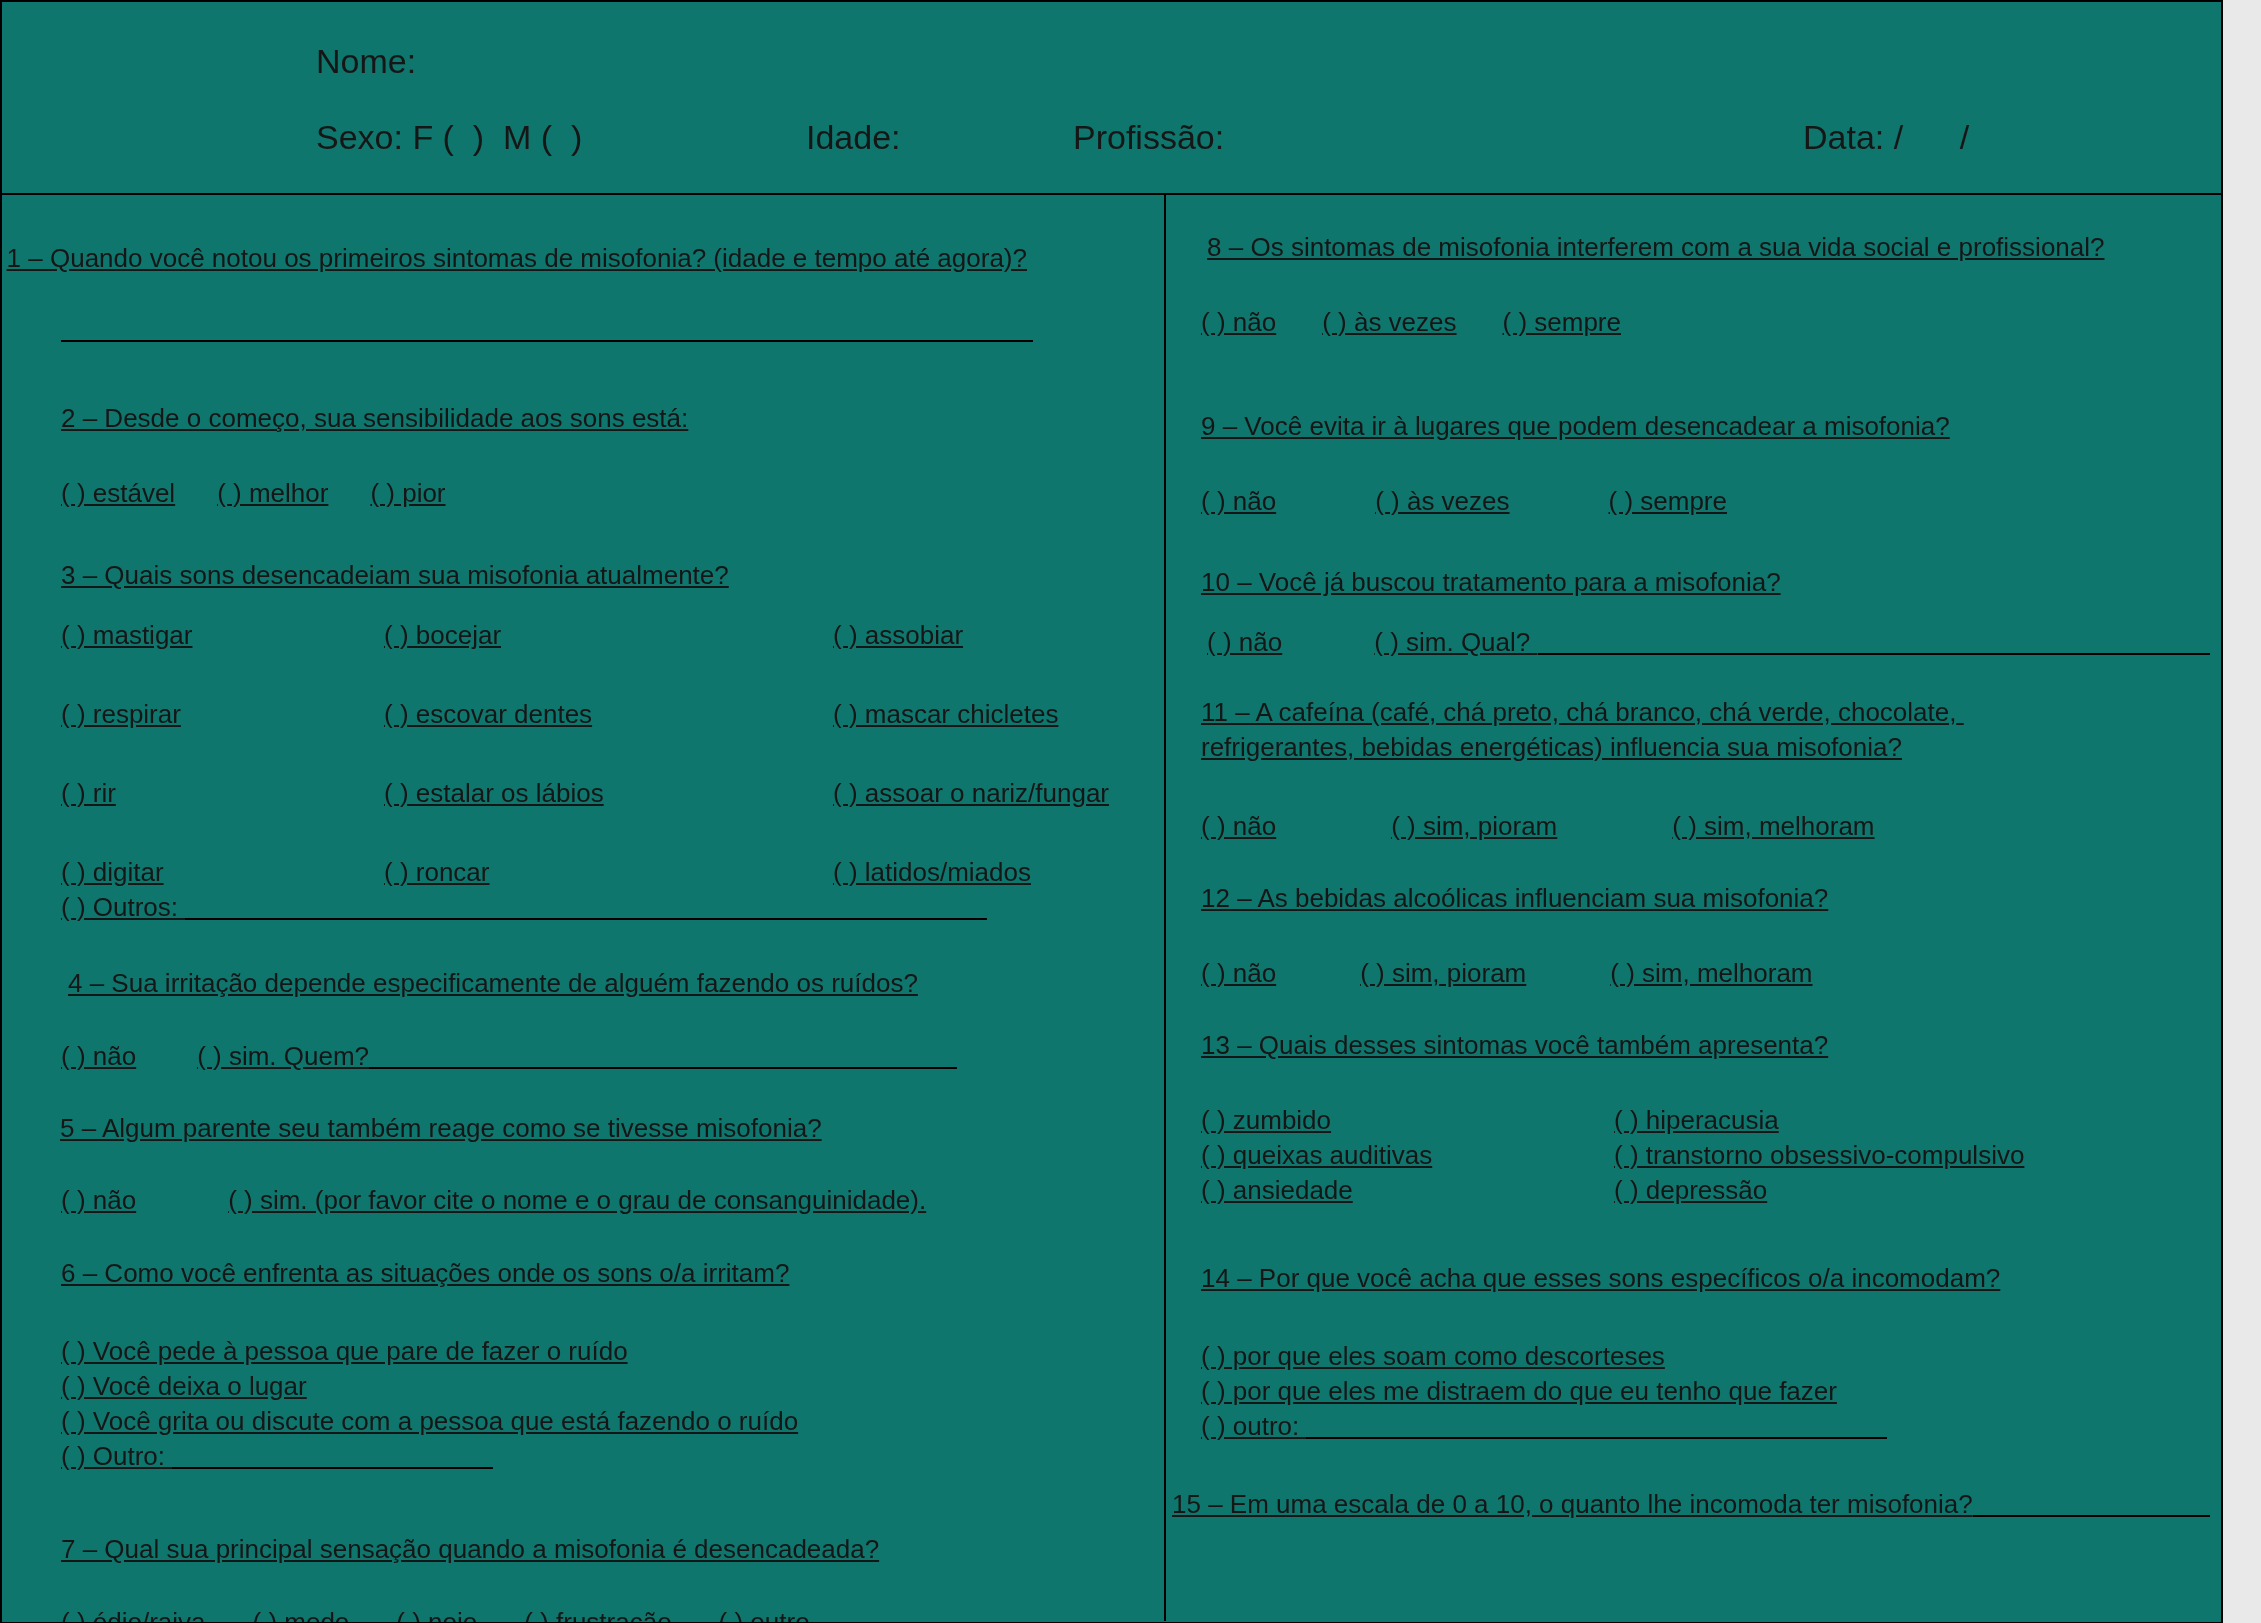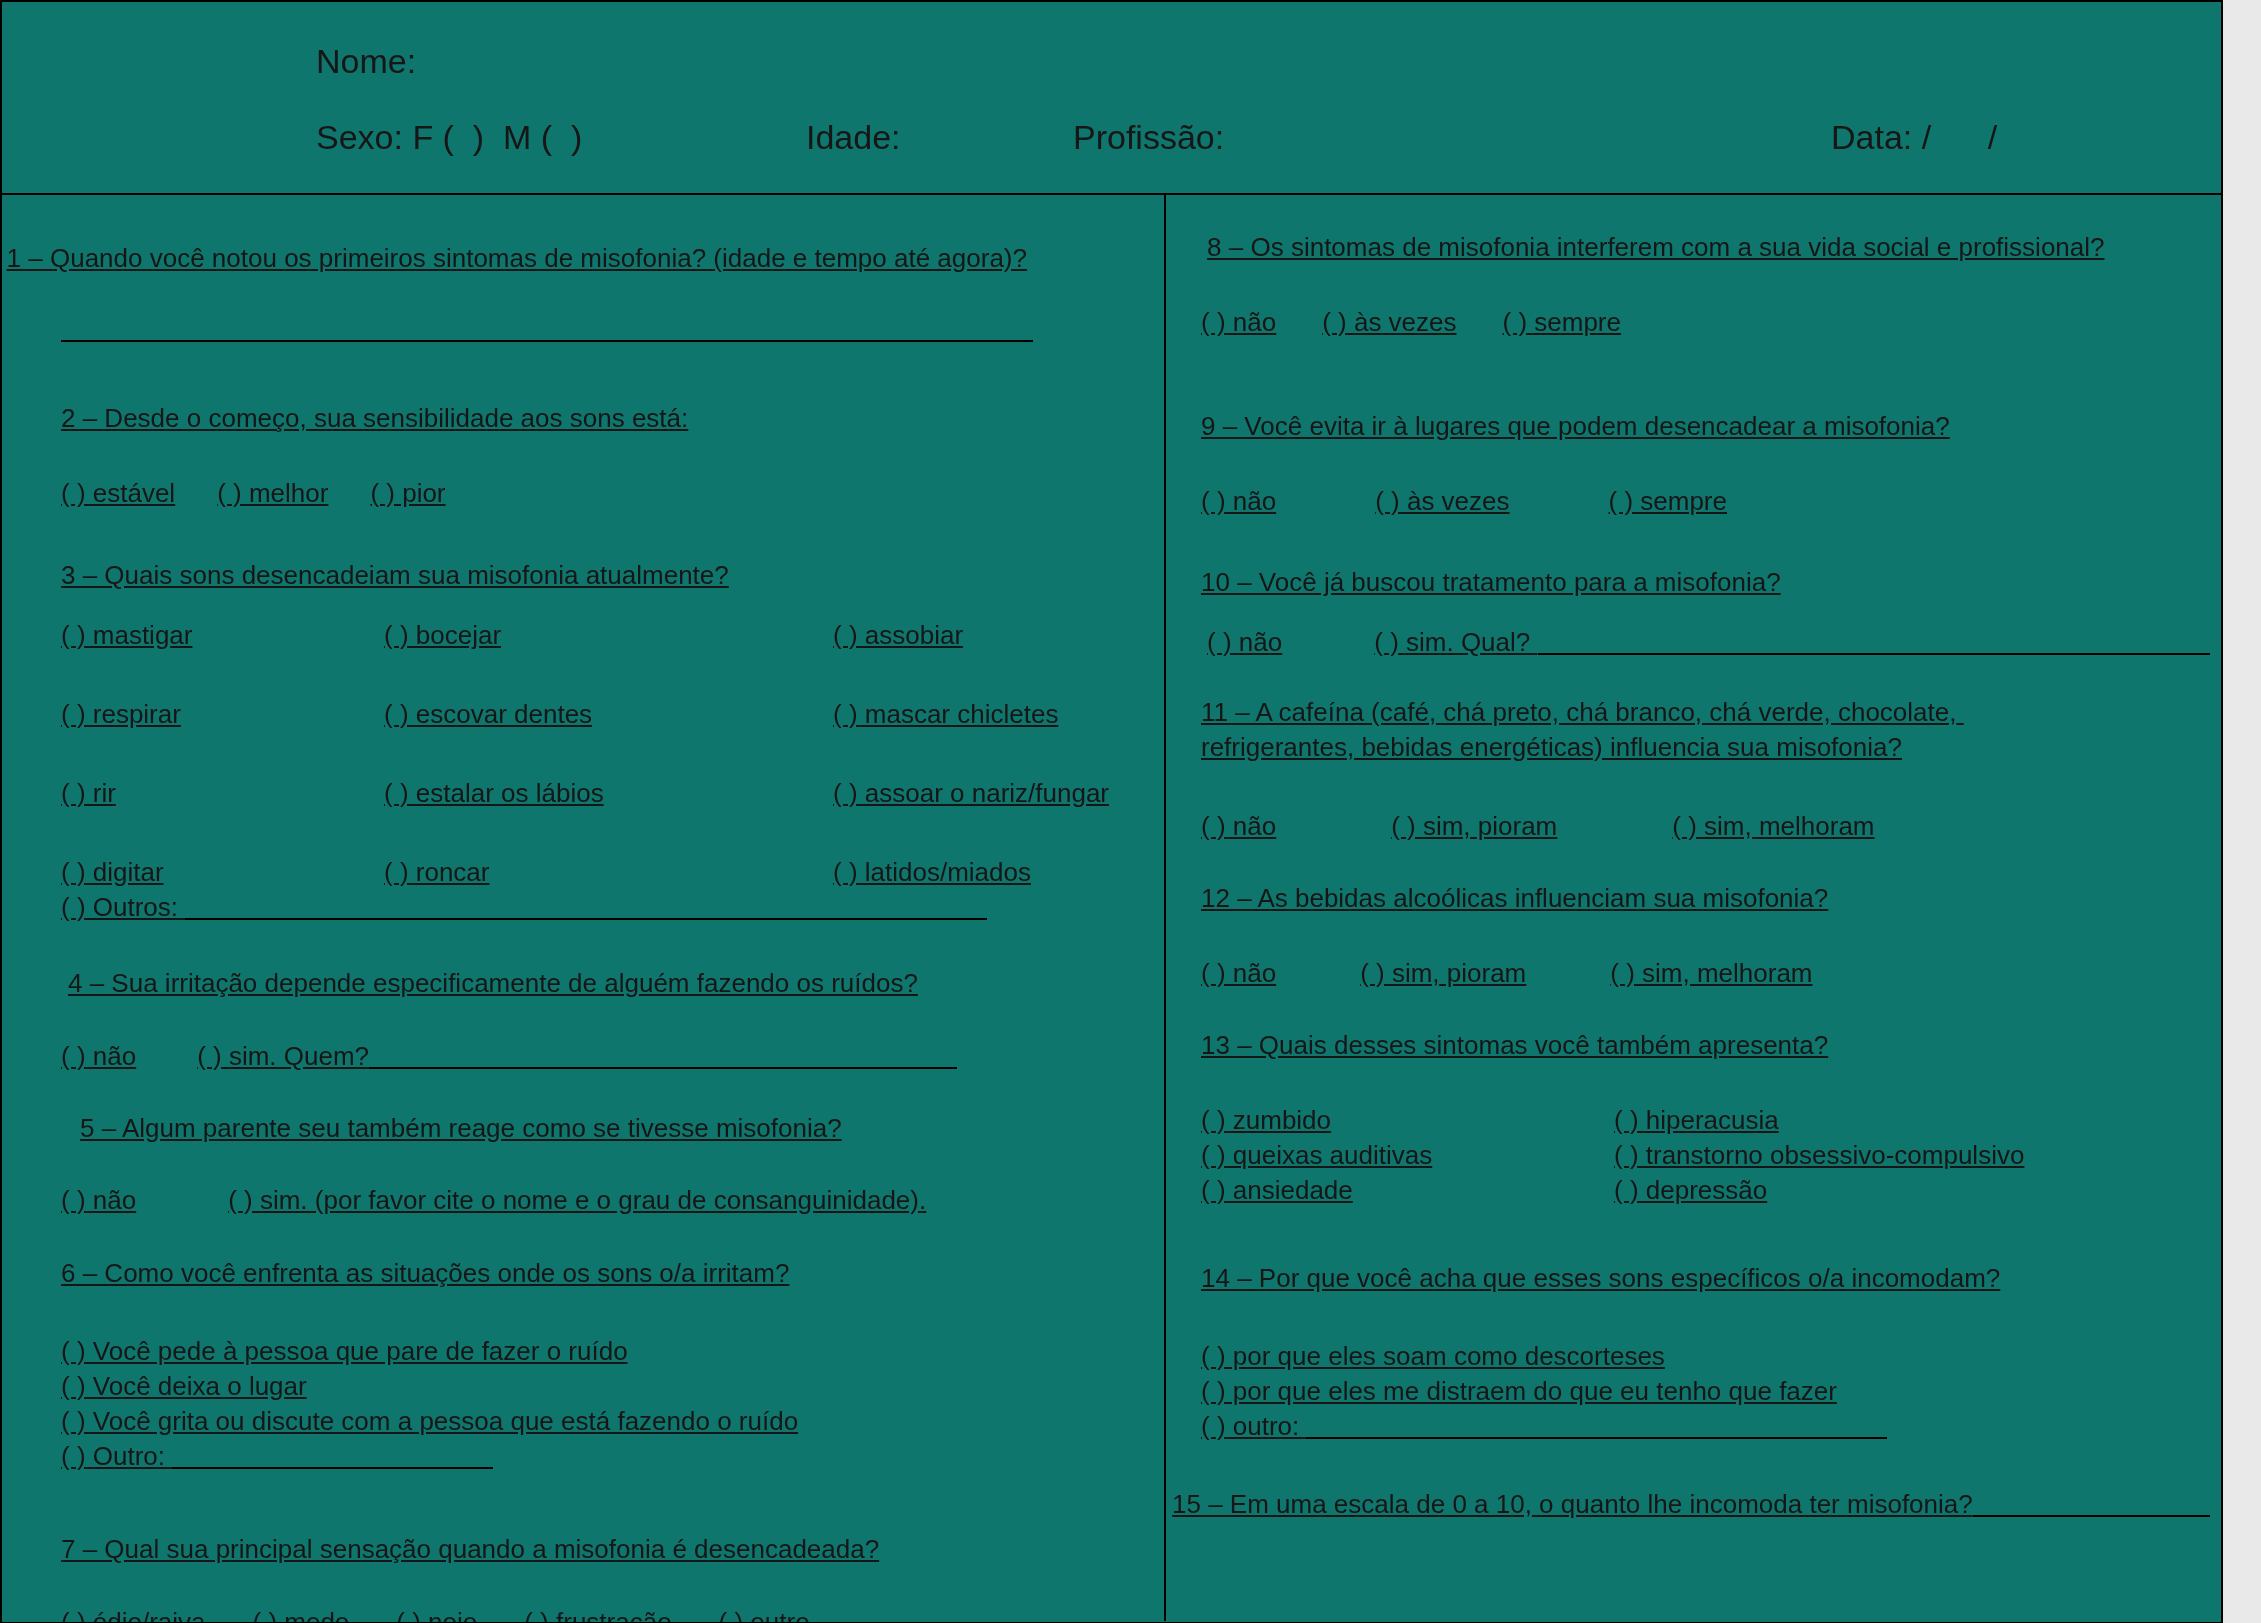--- a/index.html
+++ b/index.html
@@ -15,21 +15,21 @@
   
   .form-header{
     position:relative; height:193px; border-bottom:2.3px solid #000;
     font-size:34px;
   }
   .h-item{ position:absolute; white-space:pre; }
   #h-nome{ left:314px; top:40px; }
   #h-sexo{ left:314px; top:116px; }
   #h-idade{ left:804px; top:116px; }
   #h-prof{ left:1071px; top:116px; }
-  #h-data{ left:1801px; top:116px;margin-left:28px; }
+  #h-data{ left:1801px; top:116px; }
 
   
   .columns{ display:flex; height:1426px; font-size:26px; line-height:35px; }
   .col{ position:relative; }
   .col-left{ width:1162px; }
   .col-right{ flex:1; border-left:2.3px solid #000; padding:0 10.7px 0 35px; }
 
   .q{ white-space:pre-wrap; }
   .row{ display:flex; align-items:baseline; }
   .row > span{ white-space:pre; }
@@ -49,21 +49,21 @@
   
   #q1t{ margin:46px 15.3px 0 4.6px; }
   #q1b{ margin:38px 0 0 59px; }
   #q2t{ margin:64px 0 0 59px; }
   #q2o{ margin:40px 0 0 59px; gap:42px; }
   #q3t{ margin:47px 0 0 59px; }
   #q3g{ margin:24.5px 0 0 59px; }
   #q3o{ margin:0 0 0 59px; }
   #q4t{ margin:41px 0 0 66px; }
   #q4o{ margin:38px 0 0 59px; gap:61px; }
-  #q5t{ margin:37px 0 0 78px; }
+  #q5t{ margin:37px 0 0 58px; }
   #q5o{ margin:37px 0 0 59px; gap:92px; }
   #q6t{ margin:38px 0 0 59px; }
   #q6o{ margin:43px 0 0 59px; }
   #q7t{ margin:58px 0 0 59px; }
   #q7o{ margin:38px 0 0 59px; gap:47px; }
 
   
   #q8t{ margin:35px 0 0 6.1px; }
   #q8o{ margin:40px 0 0 0; gap:46px; }
   #q9t{ margin:69px 0 0 0; }

